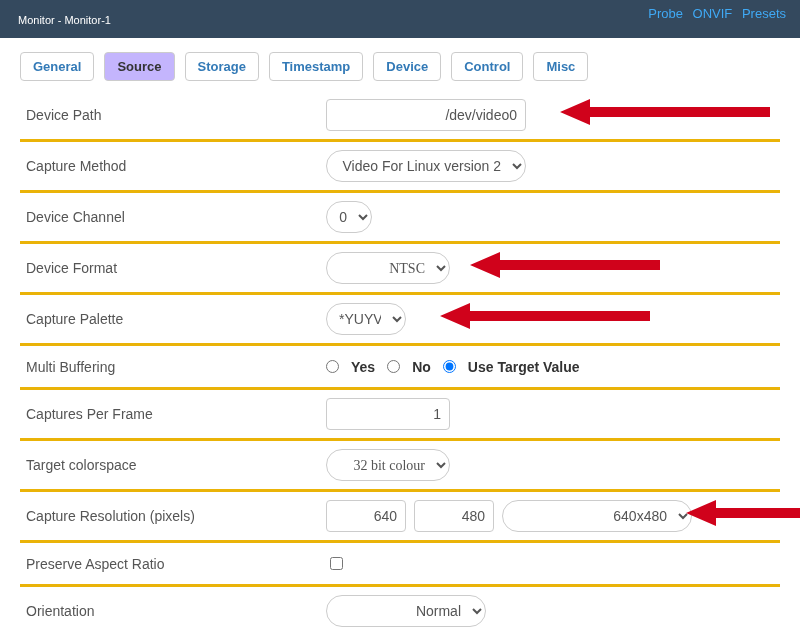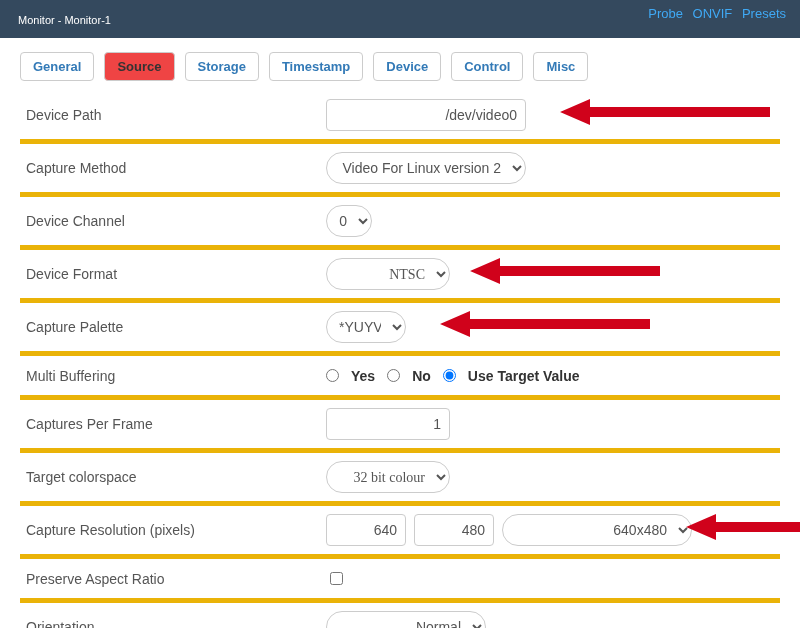--- a/index.html
+++ b/index.html
@@ -44,27 +44,27 @@
     border: 1px solid #ccc;
     border-radius: 4px;
     padding: 6px 12px;
     font-size: 13px;
     color: #337ab7;
     background: #fff;
     cursor: pointer;
   }
   .tab.active {
     color: #333;
-    background: #ef4444;
+    background: #c4b5fd;
   }
   .form-row {
     display: flex;
     align-items: center;
     padding: 8px 6px;
-    border-bottom: 5px solid #eab308;
+    border-bottom: 3px solid #eab308;
     position: relative;
     min-height: 44px;
   }
   .form-label {
     width: 300px;
     color: #555;
     font-size: 14px;
   }
   .form-control {
     flex: 1;

